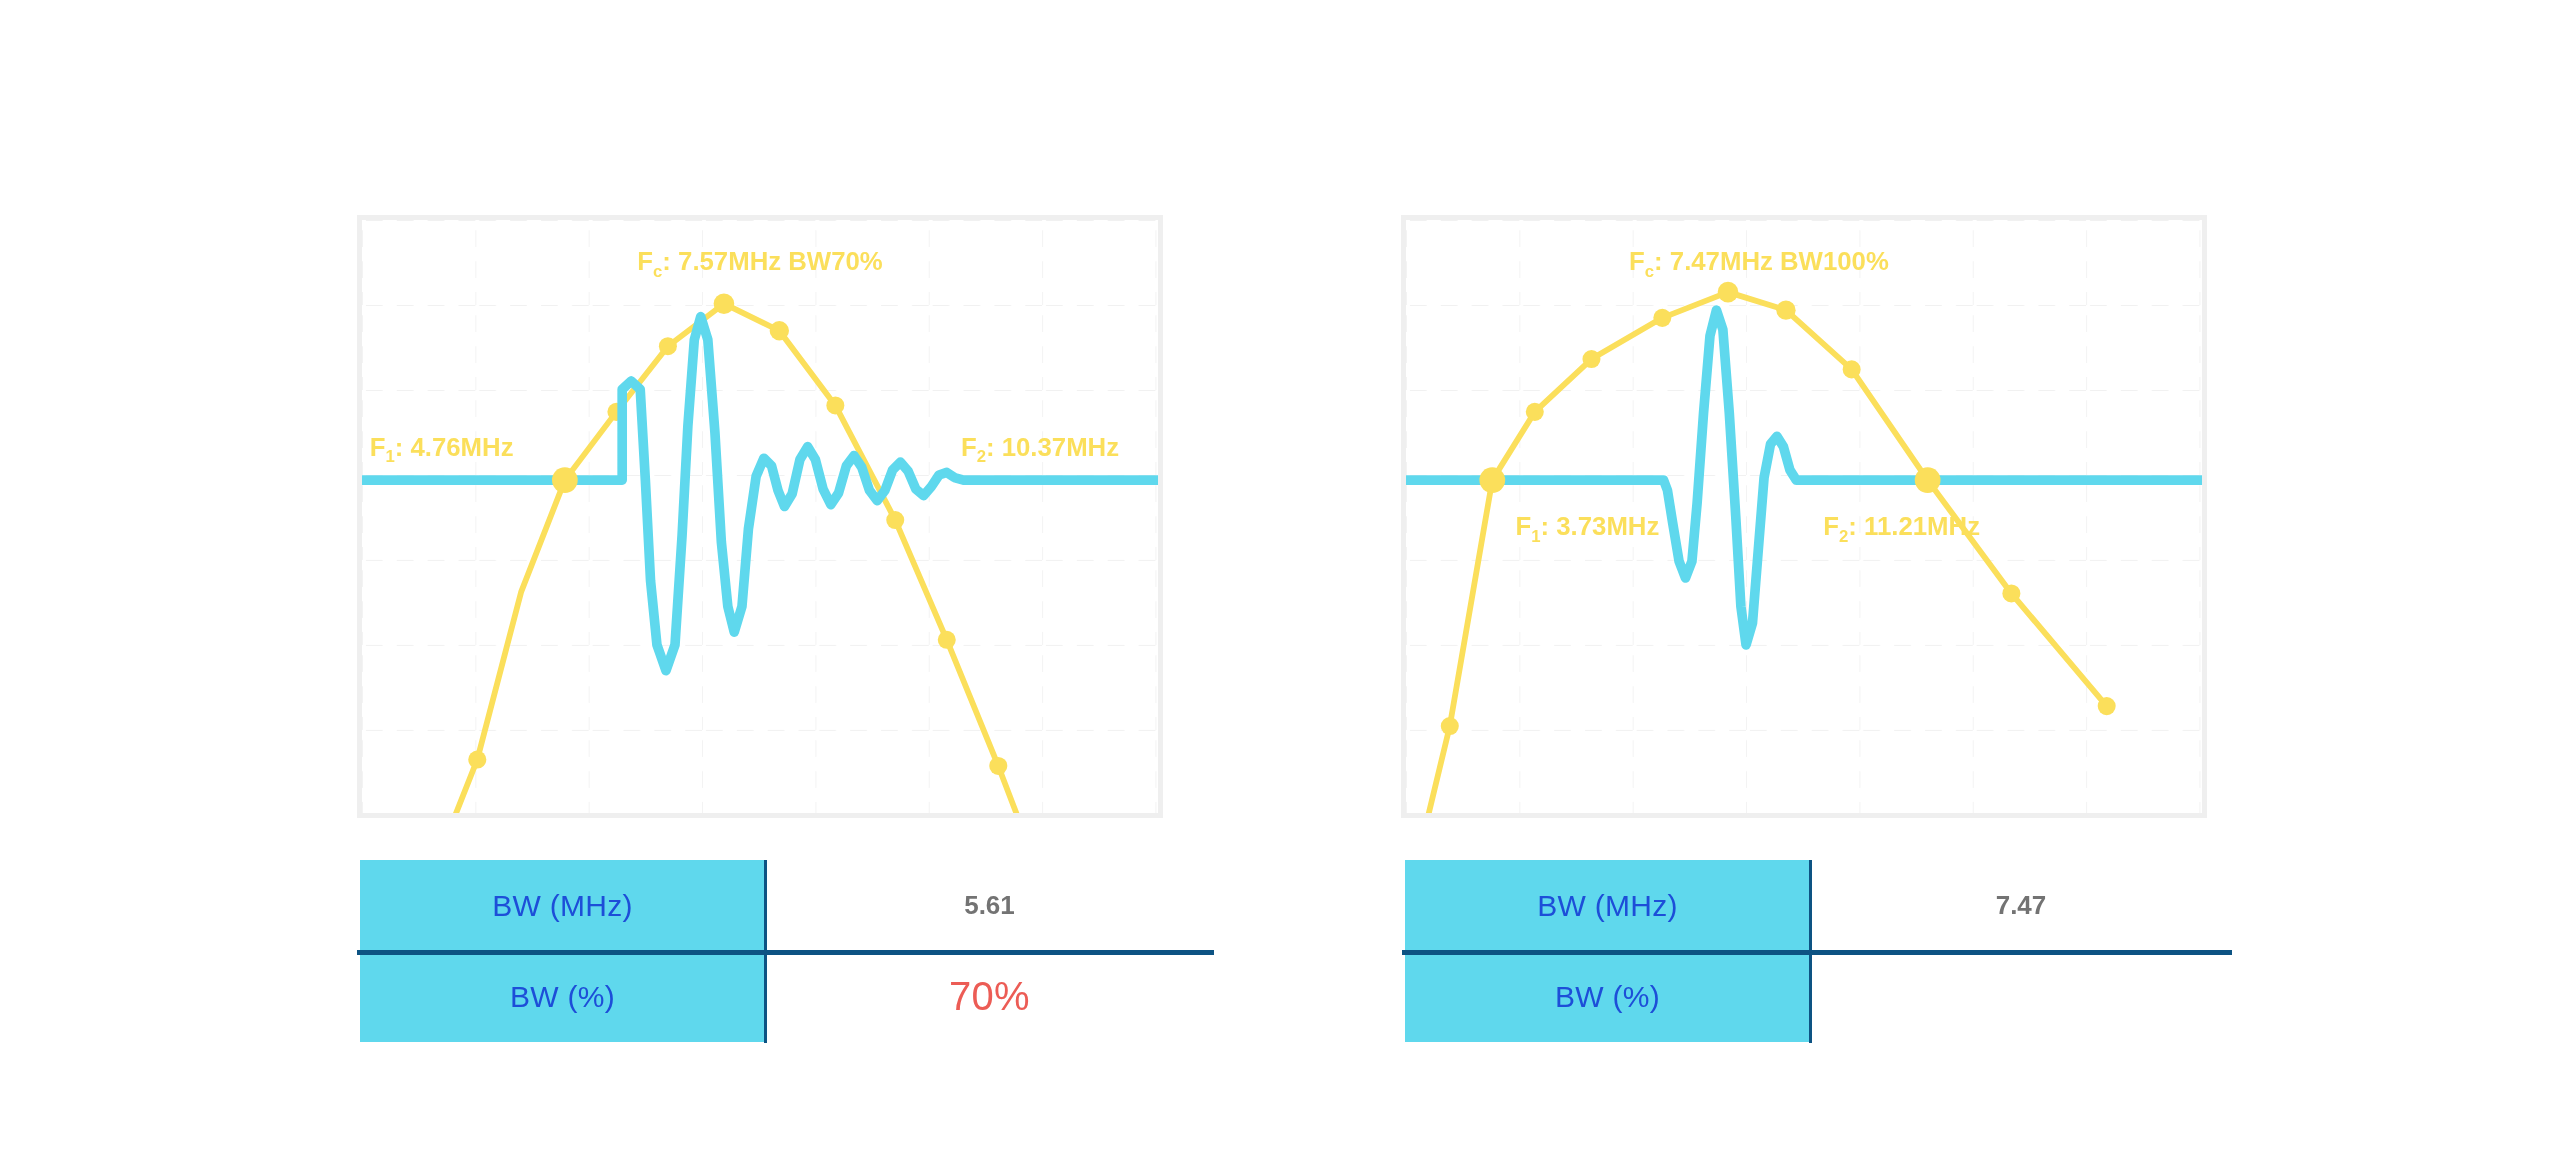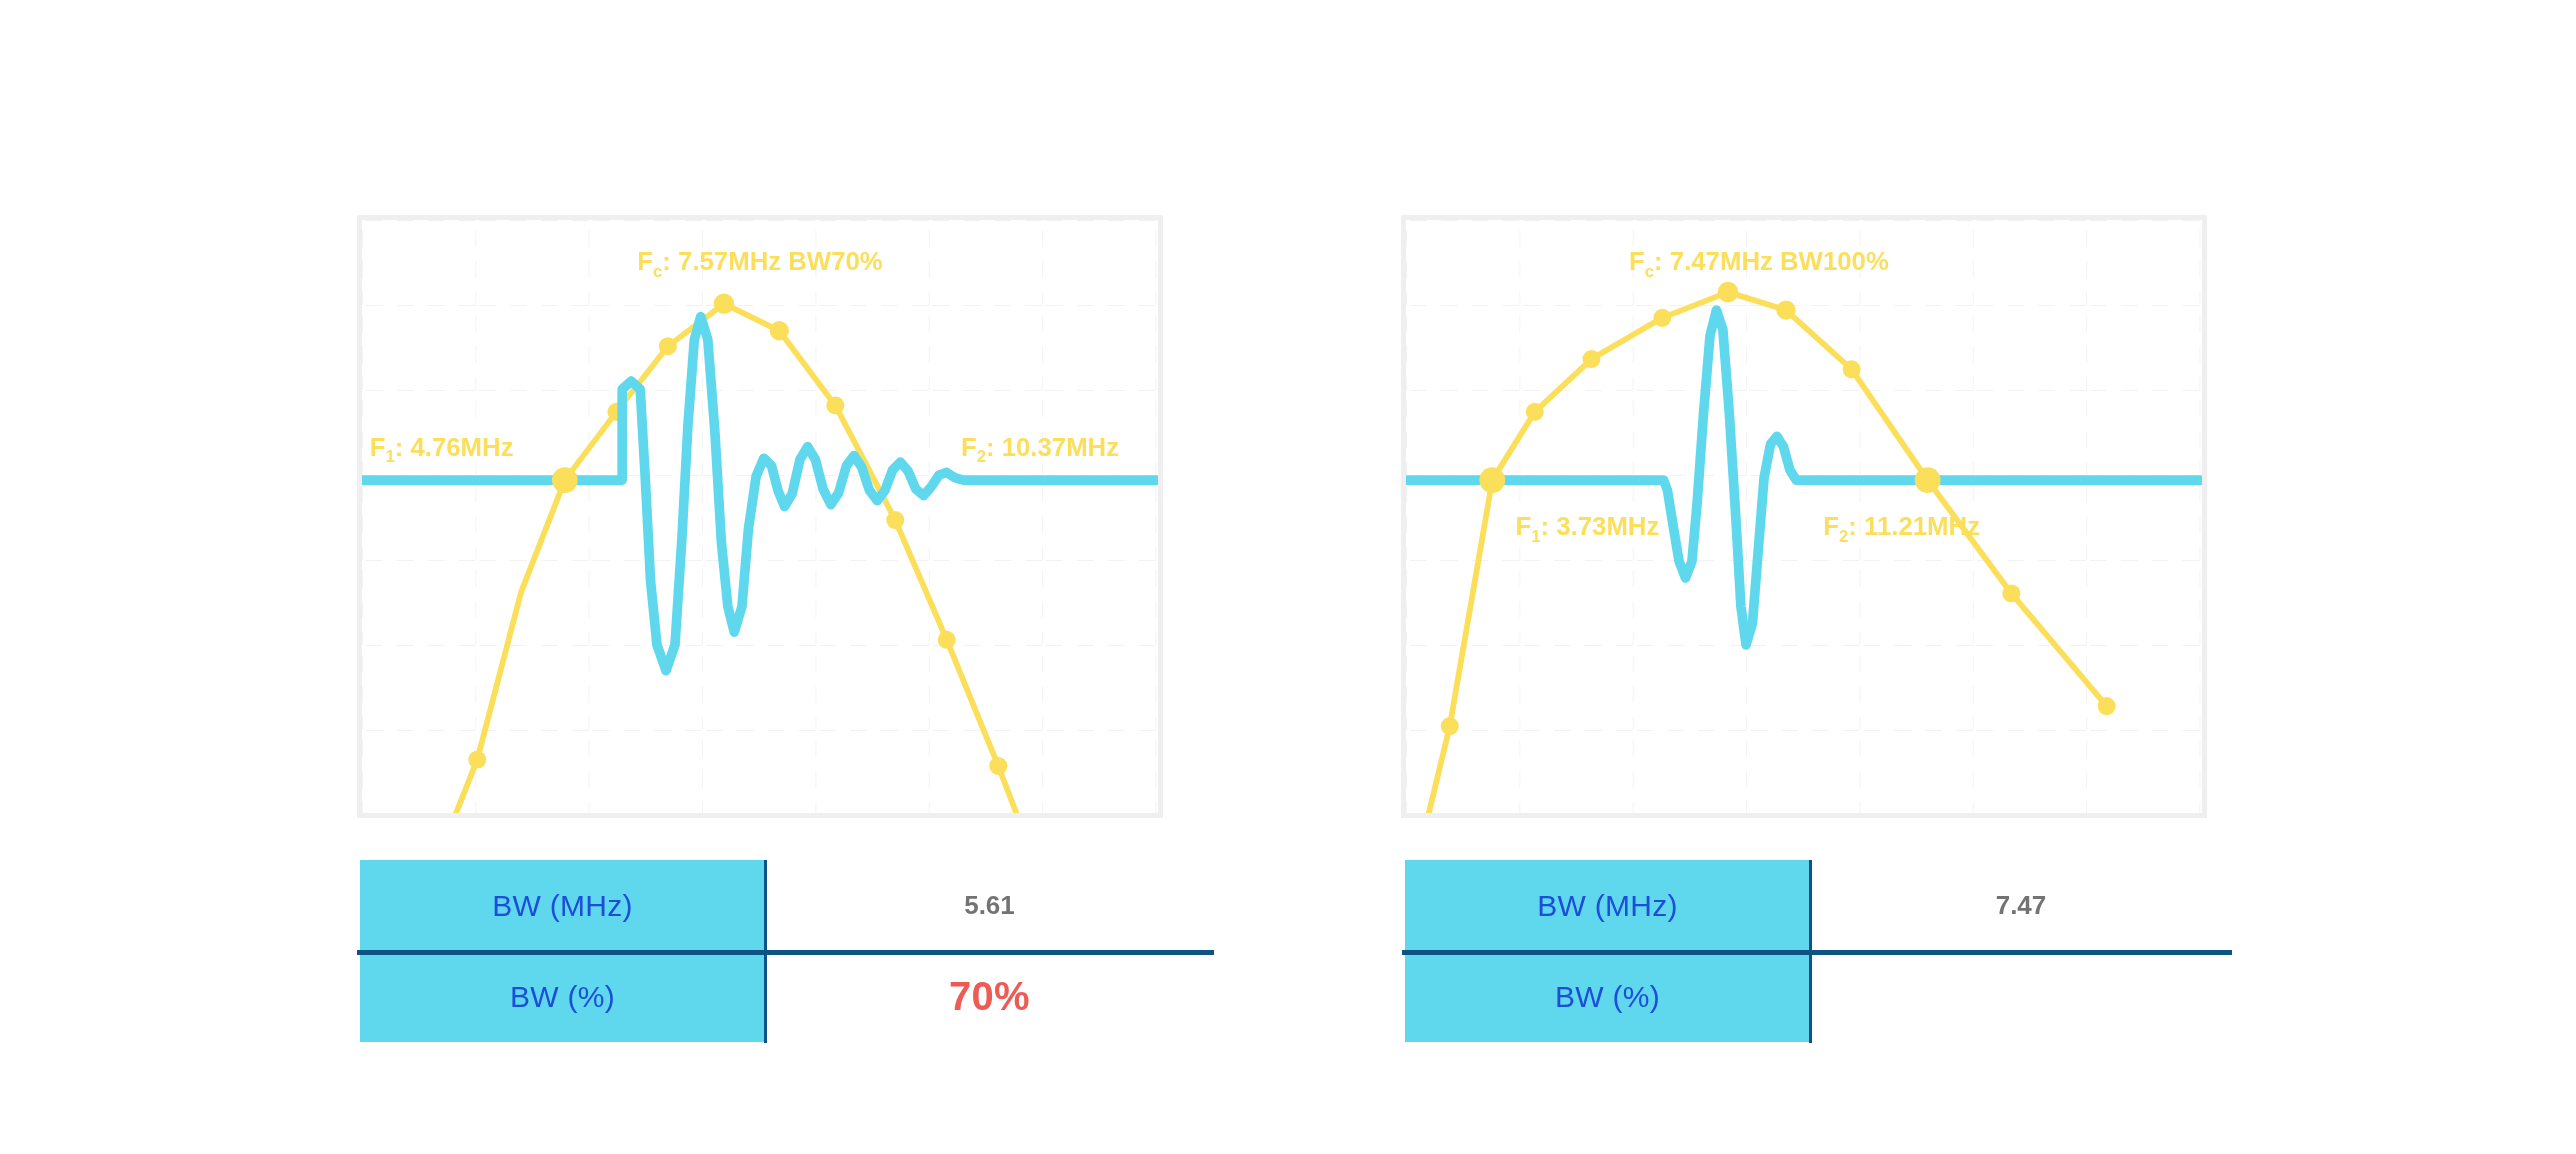--- a/index.html
+++ b/index.html
@@ -64,21 +64,21 @@
     display: flex;
     align-items: center;
     justify-content: center;
     color: #737373;
     font-size: 26px;
     font-weight: 700;
   }
   .bw-value-cell.pct {
     color: #EC5C55;
     font-size: 40px;
-    font-weight: 700;
+    font-weight: 400;
     letter-spacing: 0.3px;
   }
   .v-divider {
     position: absolute;
     top: 0;
     width: 3.2px;
     background: #0D5383;
   }
   .h-divider {
     position: absolute;

